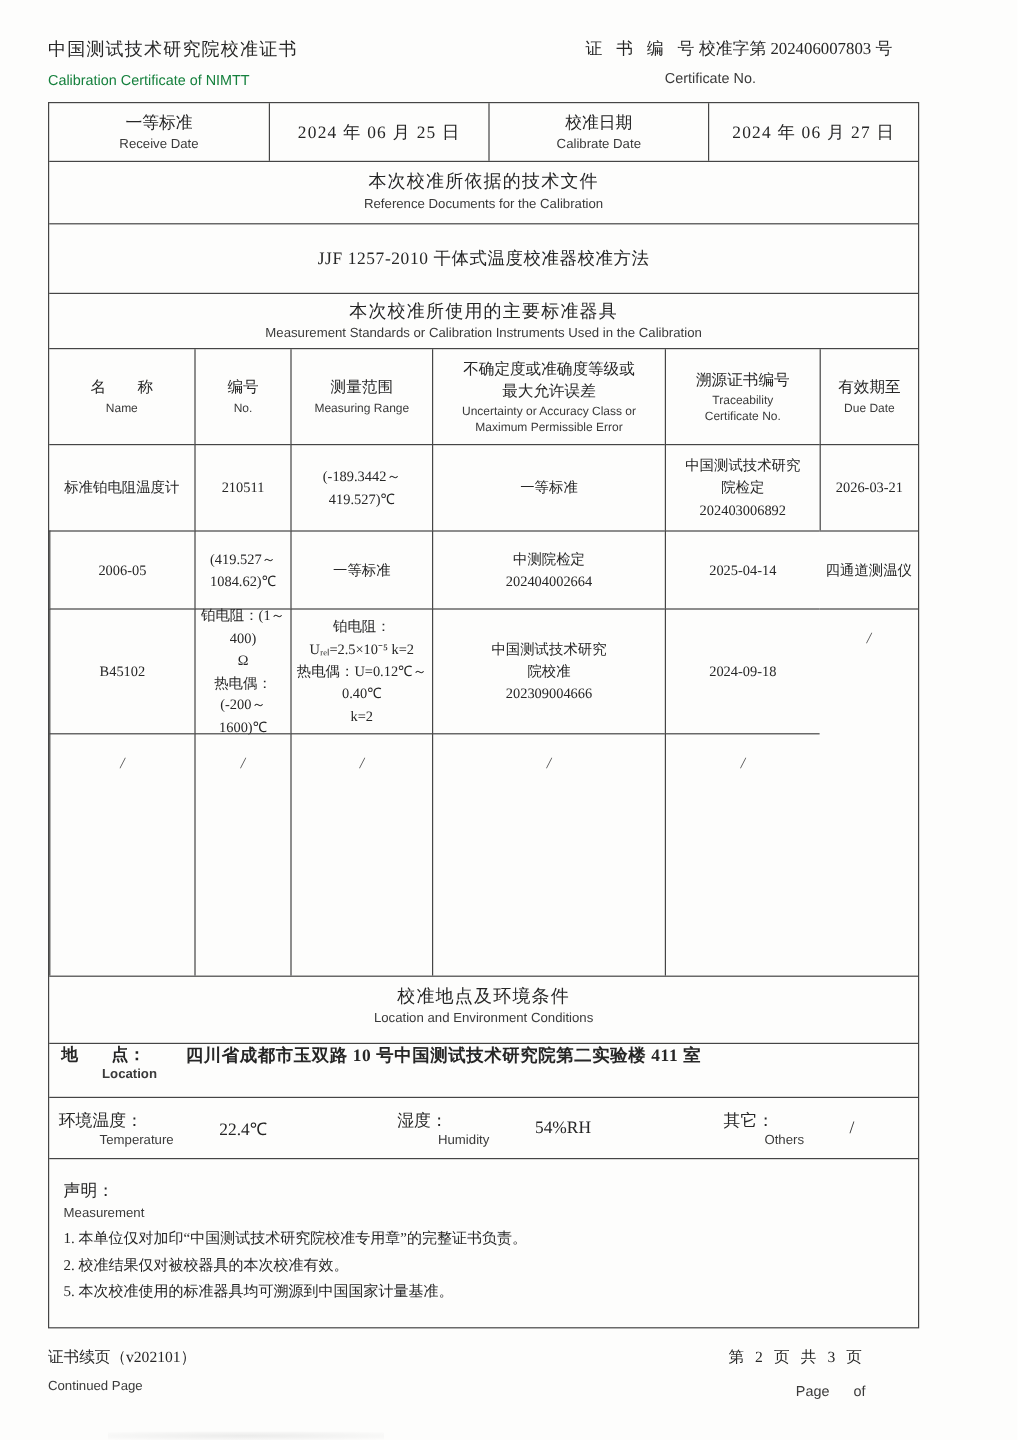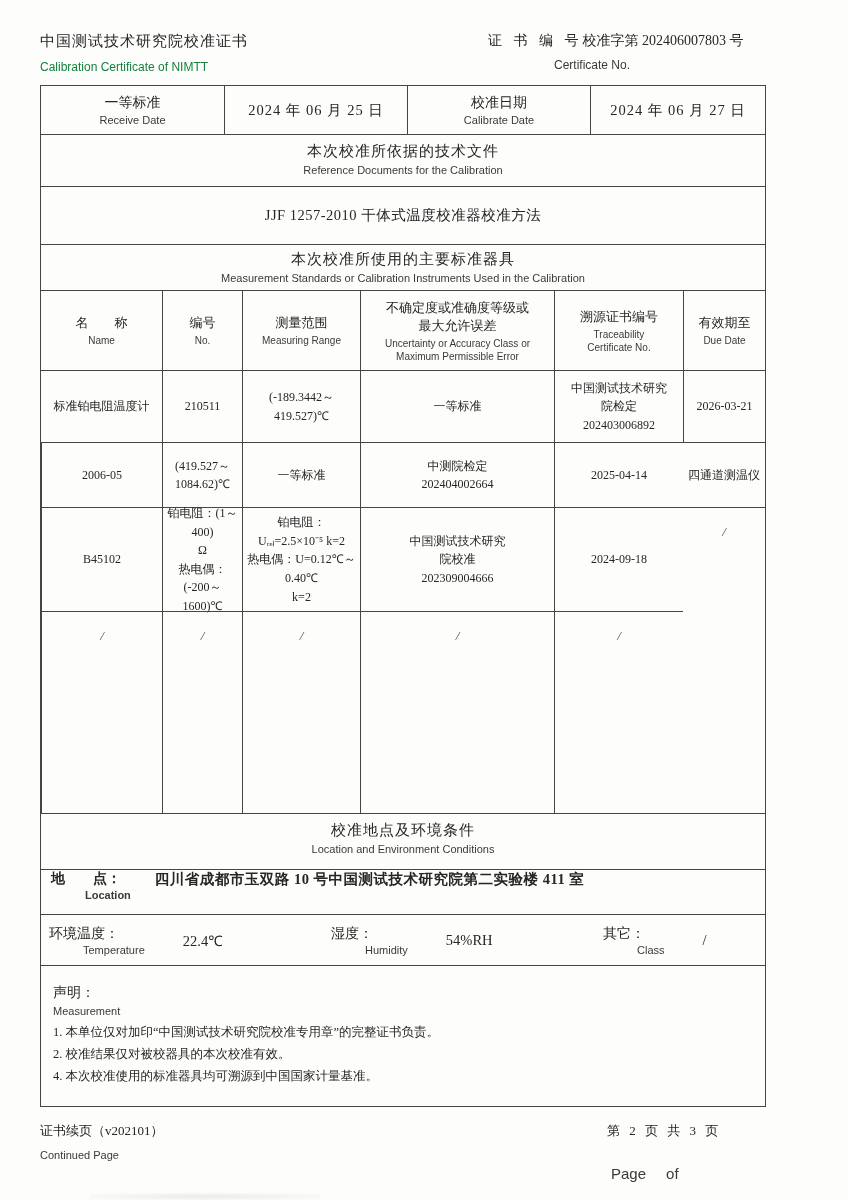--- a/index.html
+++ b/index.html
@@ -74,21 +74,21 @@
   .decl .en { font-size:11px; color:#3a3a3a; margin-top:3px; }
   .decl-items { margin-top:5px; }
   .decl-items .item { font-size:12.5px; line-height:1.75; }
 
   
   .footer-left { position:absolute; left:40px; top:1122px; }
   .footer-left .zh { font-size:13px; }
   .footer-left .en { font-size:11px; color:#3a3a3a; margin-top:9px; }
   .footer-right { position:absolute; left:607px; top:1122px; }
   .footer-right .zh { font-size:13px; letter-spacing:3px; }
-  .footer-right .en-line { font-size:15px; color:#3a3a3a; margin-top:25px; margin-left:4px; }
+  .footer-right .en-line { font-size:12px; color:#3a3a3a; margin-top:12px; margin-left:4px;text-align:right; }
   .footer-right .of { margin-left:20px; }
 
   .smudge { position:absolute; left:90px; bottom:0; width:230px; height:7px;
     background:radial-gradient(ellipse at center, rgba(0,0,0,0.07), rgba(0,0,0,0)); }
 </style>
 </head>
 <body>
 
 <div class="page">
 
@@ -225,33 +225,33 @@
       <div class="env-g env-g2">
         <div class="lbl-col">
           <div class="zh">湿度：</div>
           <div class="en">Humidity</div>
         </div>
         <div class="env-val">54%RH</div>
       </div>
       <div class="env-g">
         <div class="lbl-col">
           <div class="zh">其它：</div>
-          <div class="en">Class</div>
+          <div class="en">Others</div>
         </div>
         <div class="env-val">/</div>
       </div>
     </div>
 
     <div class="frow decl">
       <div class="zh">声明：</div>
       <div class="en">Measurement</div>
       <div class="decl-items">
         <div class="item">1. 本单位仅对加印“中国测试技术研究院校准专用章”的完整证书负责。</div>
         <div class="item">2. 校准结果仅对被校器具的本次校准有效。</div>
-        <div class="item">4. 本次校准使用的标准器具均可溯源到中国国家计量基准。</div>
+        <div class="item">5. 本次校准使用的标准器具均可溯源到中国国家计量基准。</div>
       </div>
     </div>
   </div>
 
   <div class="footer-left">
     <div class="zh">证书续页（v202101）</div>
     <div class="en">Continued Page</div>
   </div>
   <div class="footer-right">
     <div class="zh">第 2 页 共 3 页</div>

